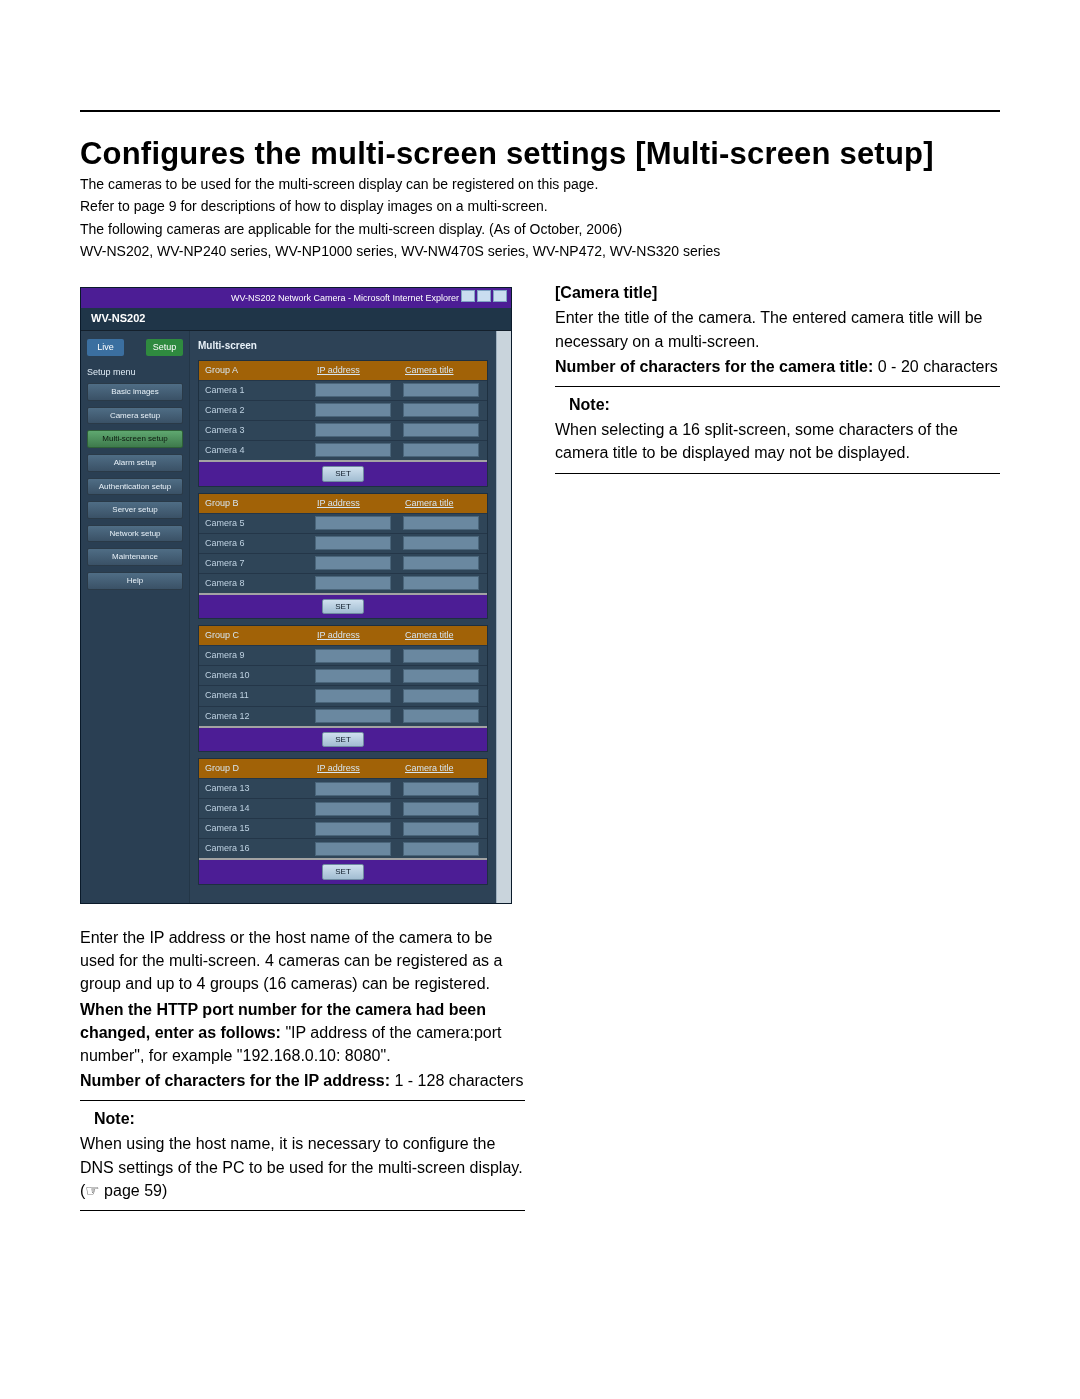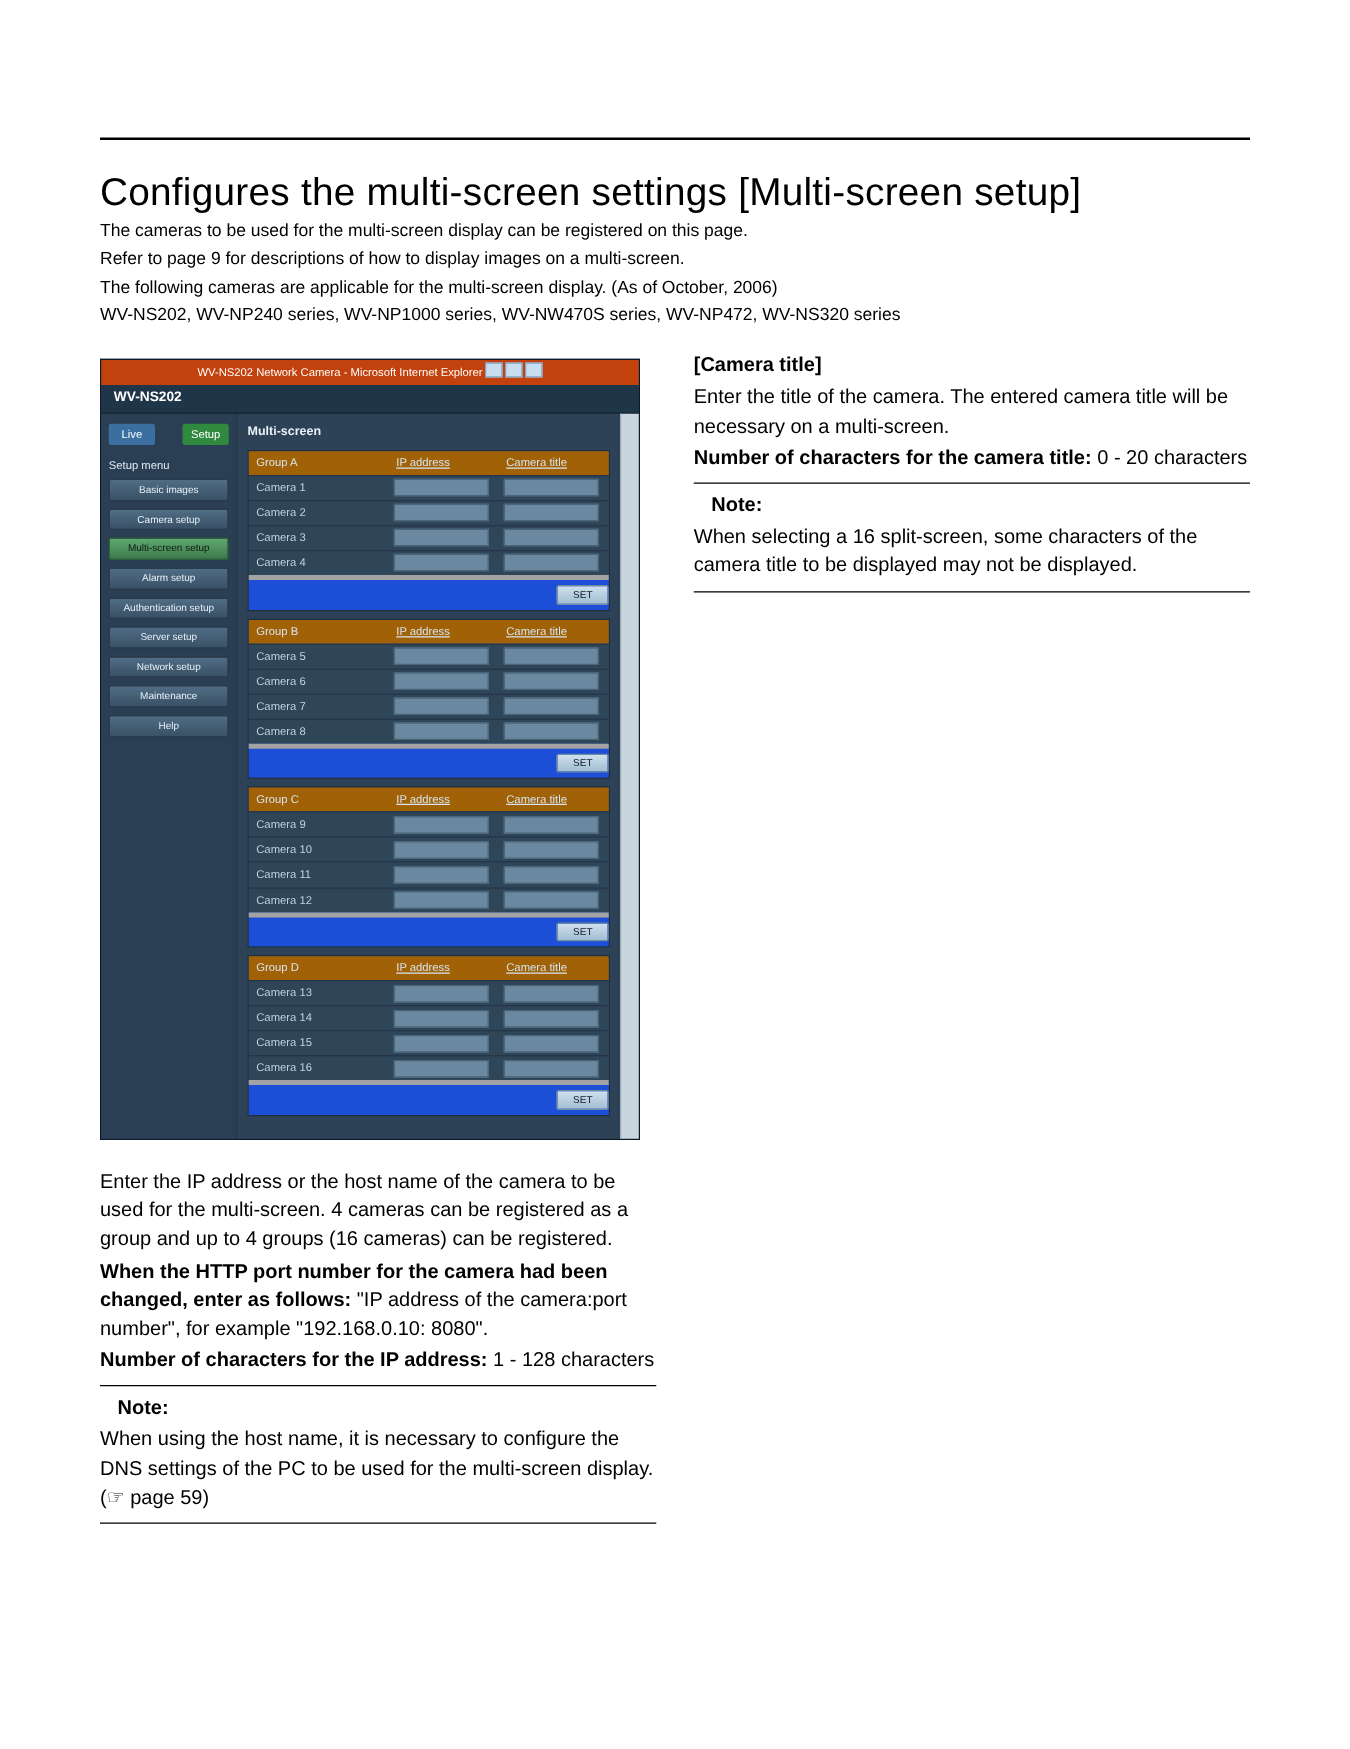--- a/index.html
+++ b/index.html
@@ -1,30 +1,30 @@
 <!DOCTYPE html>
 <html><head>
 <meta charset="utf-8">
 <style>
   html,body{margin:0;padding:0;background:#fff;color:#000;font-family:Arial,Helvetica,sans-serif}
   .page{width:1080px;min-height:1399px;margin:0 auto;position:relative;box-sizing:border-box;padding:0 80px}
   .toprule{border-top:2px solid #000;margin-top:110px}
-  h1{font-size:31px;font-weight:normal;margin:24px 0 0 0;letter-spacing:0.2px}
+  h1{font-size:31px;font-weight:bold;margin:24px 0 0 0;letter-spacing:0.2px}
   .intro{font-size:14px;line-height:1.45;margin-bottom:18px}
   .cols{display:flex;gap:30px;align-items:flex-start}
   .col{flex:1 1 50%;font-size:16px;line-height:1.45}
   .section-title{font-weight:bold}
   .indent{margin-left:28px}
   .rule{border:0;border-top:1px solid #000;margin:8px 0 6px 0}
   .note-label{font-weight:bold;margin-left:14px}
   .para{margin:2px 0}
 
   
   .mock{background:#2d4256;border:1px solid #0a1a2a;width:430px;font-family:Tahoma,Arial,sans-serif;font-size:9px;color:#cfe0ee;margin:8px 0 22px 0}
-  .mock-titlebar{background:#c2410c;color:#fff;display:flex;align-items:center;justify-content:center;padding:2px 4px;font-size:9px}
+  .mock-titlebar{background:#4c1d95;color:#fff;display:flex;align-items:center;justify-content:flex-end;padding:2px 4px;font-size:9px}
   .mock-titlebar .wbtns span{display:inline-block;width:12px;height:10px;background:#c9ddf0;margin-left:2px;border:1px solid #7fa3c4}
   .mock-brand{background:#1f3548;color:#fff;padding:3px 10px;font-weight:bold;font-size:11px;border-bottom:1px solid #14202c}
   .mock-body{display:flex}
   .mock-side{width:96px;background:#2a3f53;padding:8px 6px;display:flex;flex-direction:column;gap:6px;border-right:1px solid #233647}
   .tbtns{display:flex;gap:22px;margin-bottom:2px}
   .tab{flex:1;text-align:center;padding:2px 0;border-radius:2px;font-size:9px}
   .tab.live{background:#3b6fa0;color:#fff}
   .tab.setup{background:#2f8a3f;color:#fff}
   .menu-head{color:#e0ecf6;font-size:9px;margin-top:2px;margin-bottom:-2px}
   .mbtn{background:linear-gradient(#4f6d85,#3a5166);border:1px solid #2a3a48;border-radius:2px;color:#e8f1f8;text-align:center;padding:2px 0;font-size:8px}
@@ -34,21 +34,21 @@
   .grp{border:1px solid #1e3040;margin-bottom:6px}
   .grp-head{display:flex;background:#a16207;color:#d6e5f1;font-size:9px}
   .grp-head div{padding:3px 6px}
   .gh1{flex:0 0 100px}
   .gh2{flex:1;text-decoration:underline}
   .gh3{flex:1;text-decoration:underline}
   .row{display:flex;align-items:center;border-top:1px solid #243648;background:#2f4558}
   .row .c1{flex:0 0 100px;padding:3px 6px;color:#bfd2e2}
   .row .c2,.row .c3{flex:1;padding:2px 4px}
   .inp{background:#6a88a0;border:1px solid #4a657a;height:12px;width:92%;display:block}
-  .setrow{text-align:right;padding:4px 0;background:#1d4ed8;border-top:4px solid #a3a3a3}
+  .setrow{text-align:center;padding:4px 0;background:#4c1d95;border-top:2px solid #a3a3a3}
   .setbtn{display:inline-block;background:linear-gradient(#cfe0ee,#a2bdd2);border:1px solid #6f8ba1;border-radius:2px;color:#0d1a28;font-size:8px;padding:1px 12px}
   .mock-scroll{width:14px;background:#c9d4dc;border-left:1px solid #9fb0bf}
 </style>
 </head>
 <body>
 
 <div class="page">
   <div class="toprule"></div>
   <h1>Configures the multi-screen settings [Multi-screen setup]</h1>
 

